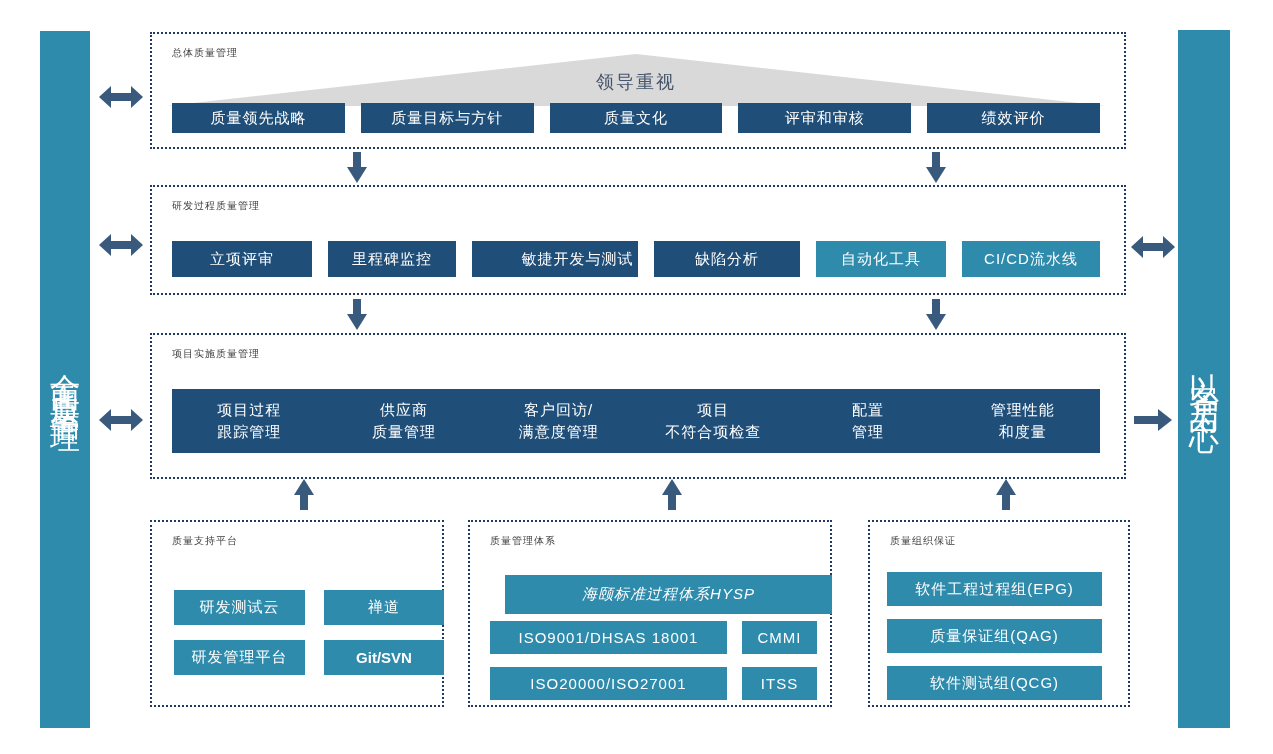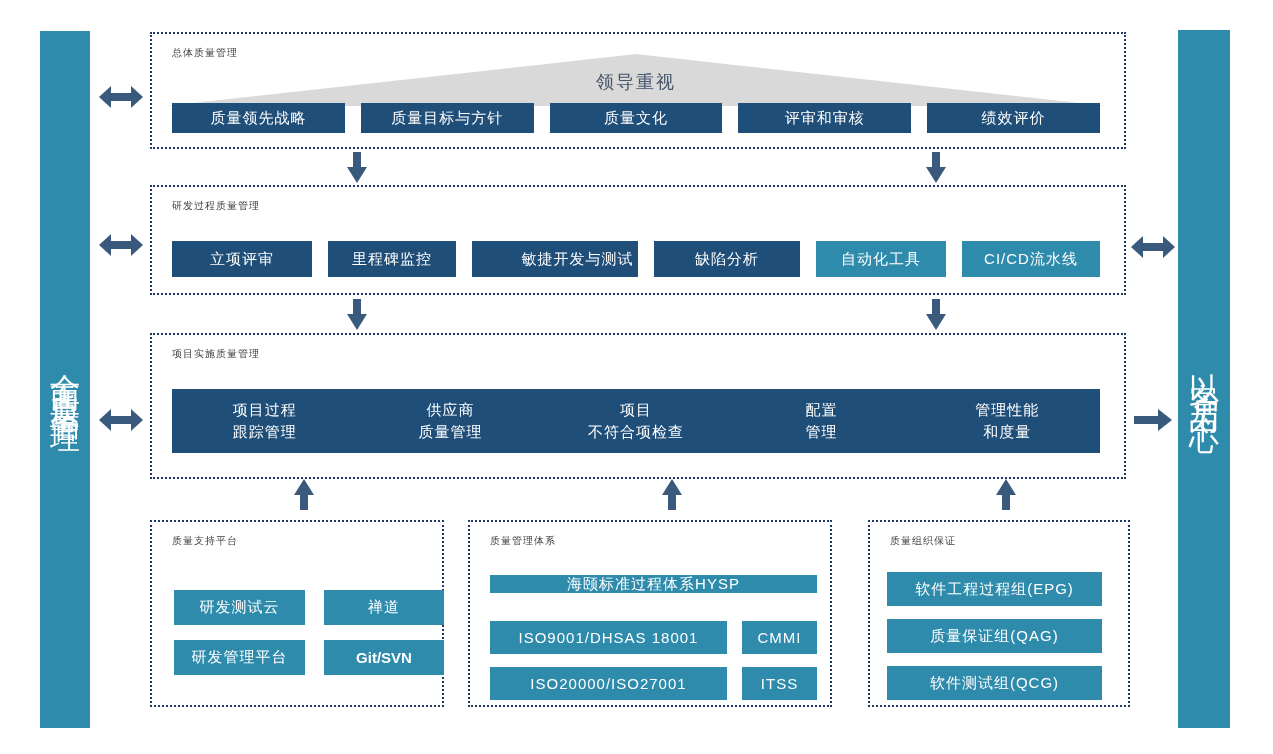--- a/index.html
+++ b/index.html
@@ -49,21 +49,21 @@
   .row-rd .btn:nth-child(4){ width:146px; }
   .row-rd .btn:nth-child(5){ width:130px; }
   .row-rd .btn:nth-child(6){ width:138px; }
 
   .row-impl { position:absolute; left:20px; right:24px; bottom:24px; height:64px; display:flex; }
   .row-impl .btn { flex:1; flex-direction:column; line-height:22px; }
 
   .grid-support { position:absolute; left:22px; top:68px; display:grid;
                   grid-template-columns:131px 120px; grid-template-rows:35px 35px;
                   column-gap:19px; row-gap:15px; }
-  #sysFull { position:absolute; left:20px; top:53px; width:327px; height:18px; }
+  #sysFull { position:absolute; left:35px; top:53px; width:327px; height:39px;font-style:italic; }
   .grid-system { position:absolute; left:20px; top:99px; display:grid;
                  grid-template-columns:237px 75px; grid-template-rows:33px 33px;
                  column-gap:15px; row-gap:13px; }
   .stack-org { position:absolute; left:17px; top:50px; display:flex; flex-direction:column; gap:13px; }
   .stack-org .btn { width:215px; height:34px; }
 
   
   .arrow { position:absolute; }
   .arrow svg { display:block; }
 </style>
@@ -113,20 +113,24 @@
     <div class="row-impl">
       <div class="btn">
         <span>项目过程</span>
         <span>跟踪管理</span>
       </div>
       <div class="btn">
         <span>供应商</span>
         <span>质量管理</span>
       </div>
       <div class="btn">
+        <span>客户回访/</span>
+        <span>满意度管理</span>
+      </div>
+      <div class="btn">
         <span>项目</span>
         <span>不符合项检查</span>
       </div>
       <div class="btn">
         <span>配置</span>
         <span>管理</span>
       </div>
       <div class="btn">
         <span>管理性能</span>
         <span>和度量</span>

